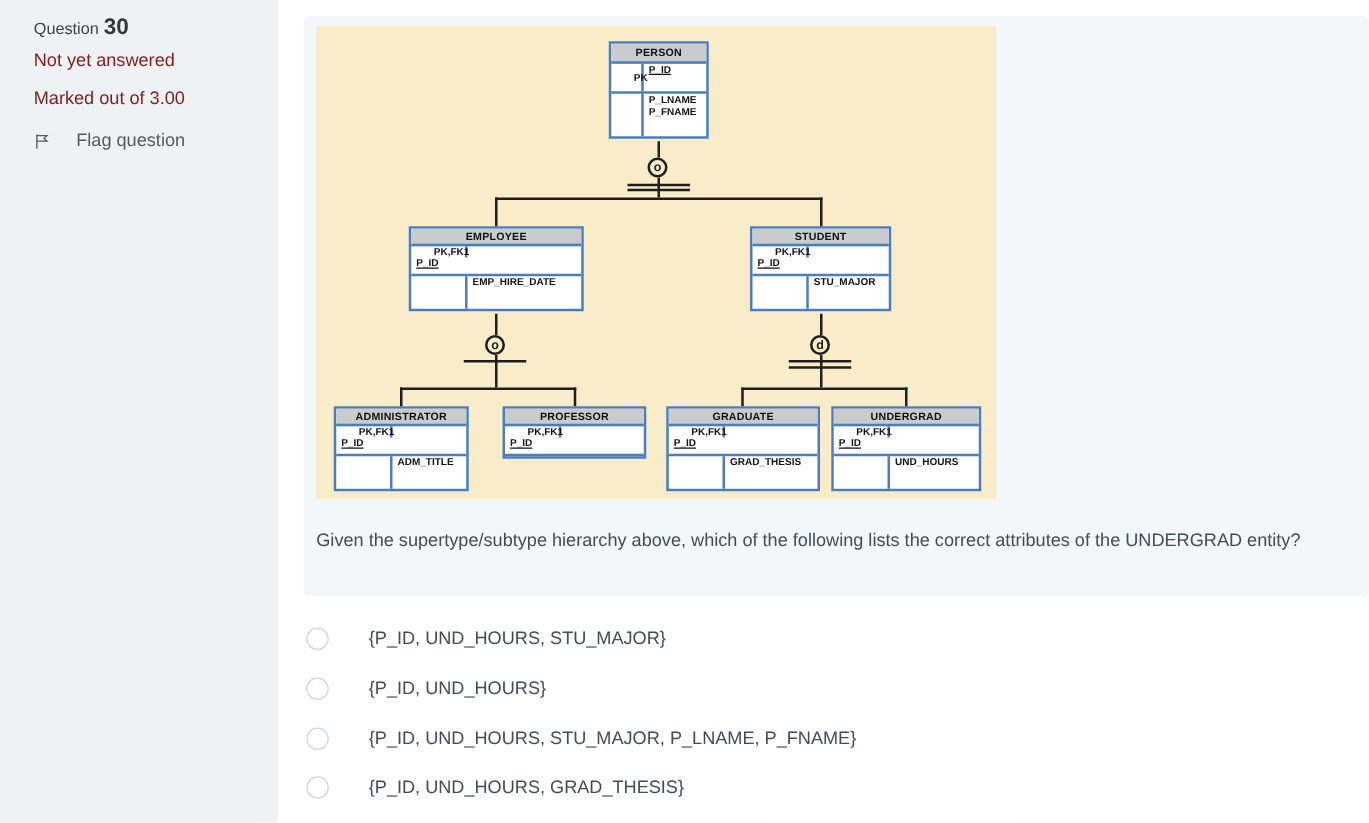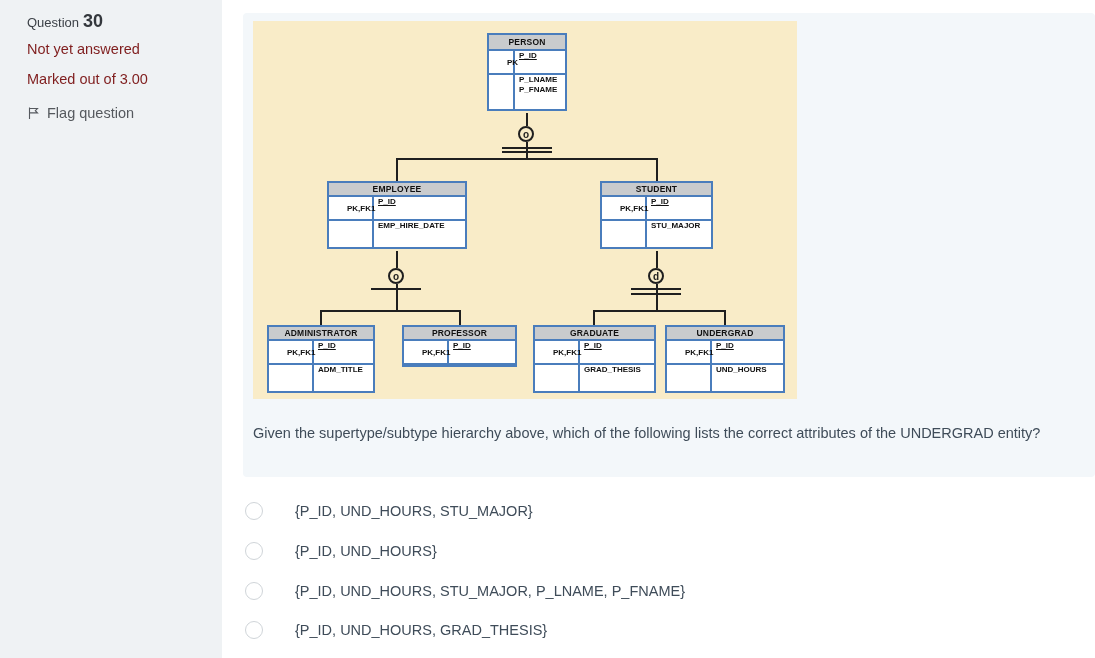--- a/index.html
+++ b/index.html
@@ -6,21 +6,21 @@
   html,body { width:1095px; height:658px; background:#ffffff; overflow:hidden;
               font-family:"Liberation Sans", sans-serif; }
   #page { position:relative; width:909px; height:658px; background:#ffffff; }
 
   
   #sidebar { position:absolute; left:0; top:0; width:222px; height:658px; background:#eff2f4; }
   .q-head { position:absolute; left:27px; top:11px; font-size:13px; color:#3c4147; }
   .q-num  { font-size:18px; font-weight:bold; color:#33373c; margin-left:4px; }
   .side-line { position:absolute; left:27px; font-size:14.5px; color:#7f1d1d; }
   .flag-row { position:absolute; left:27px; top:105px; font-size:14.5px; color:#55595e;
-              display:flex; align-items:center; gap:7px; cursor:pointer; }
+              display:flex; align-items:center; gap:21px; cursor:pointer; }
 
   
   #qblock { position:absolute; left:243px; top:13px; width:852px; height:464px;
             background:#f3f7fa; border-radius:4px; }
   #qtext  { position:absolute; left:10px; top:412px; width:830px;
             font-size:14.5px; color:#3f4c59; }
 
   
   #canvas { position:absolute; left:10px; top:8px; width:544px; height:378px; background:#f9ecc8; }
   .entity { position:absolute; border:2px solid #4a7dbc; background:#ffffff;
@@ -28,21 +28,21 @@
   .ent-header { background:#c9cbcd; border-bottom:2px solid #4a7dbc; font-size:8.5px;
                 display:flex; align-items:center; justify-content:center; letter-spacing:0.2px; }
   .ent-row { display:flex; }
   .ent-row.key { border-bottom:2px solid #4a7dbc; }
   .ent-pk { width:45px; flex:0 0 auto; border-right:2px solid #4a7dbc; font-size:8px;
             display:flex; align-items:center; padding-left:18px; }
   .ent-val { flex:1; font-size:8px; display:flex; flex-direction:column;
              justify-content:flex-start; padding-left:4px; line-height:10px; }
   .underline { text-decoration:underline; }
   .entity.std .ent-header { height:14px; }
-  .entity.std .ent-row.key { height:24px; }   
+  .entity.std .ent-row.key { height:24px;flex-direction:column; }   
   .entity.std .ent-row.attr { height:26px; }
   .entity.person .ent-header { height:16px; }
   .entity.person .ent-row.key { height:24px; }
   .entity.person .ent-row.attr { height:34px; }
   .entity.person .ent-pk { width:26px; }
 
   .dline { position:absolute; background:#1f1f1f; }
   .circ { position:absolute; width:16px; height:16px; border:2px solid #1f1f1f;
           border-radius:50%; display:flex; align-items:center; justify-content:center;
           font-size:10px; font-weight:bold; color:#1f1f1f; background:#f9ecc8; }

